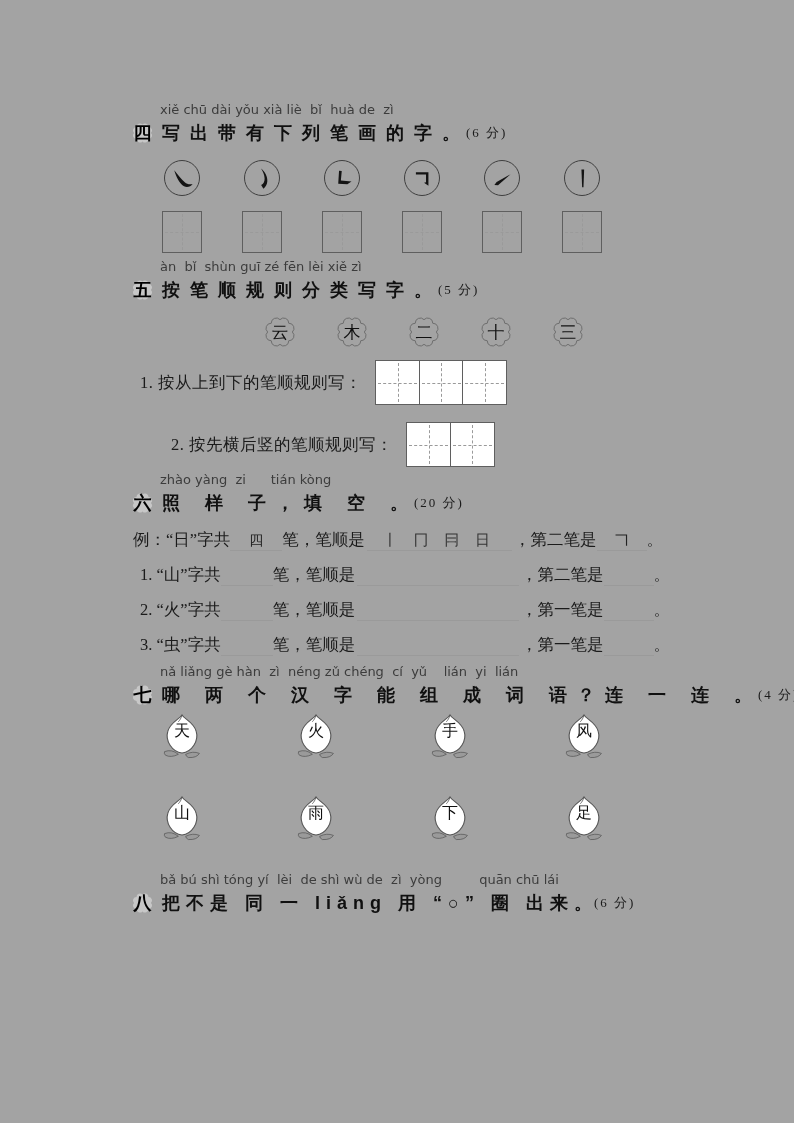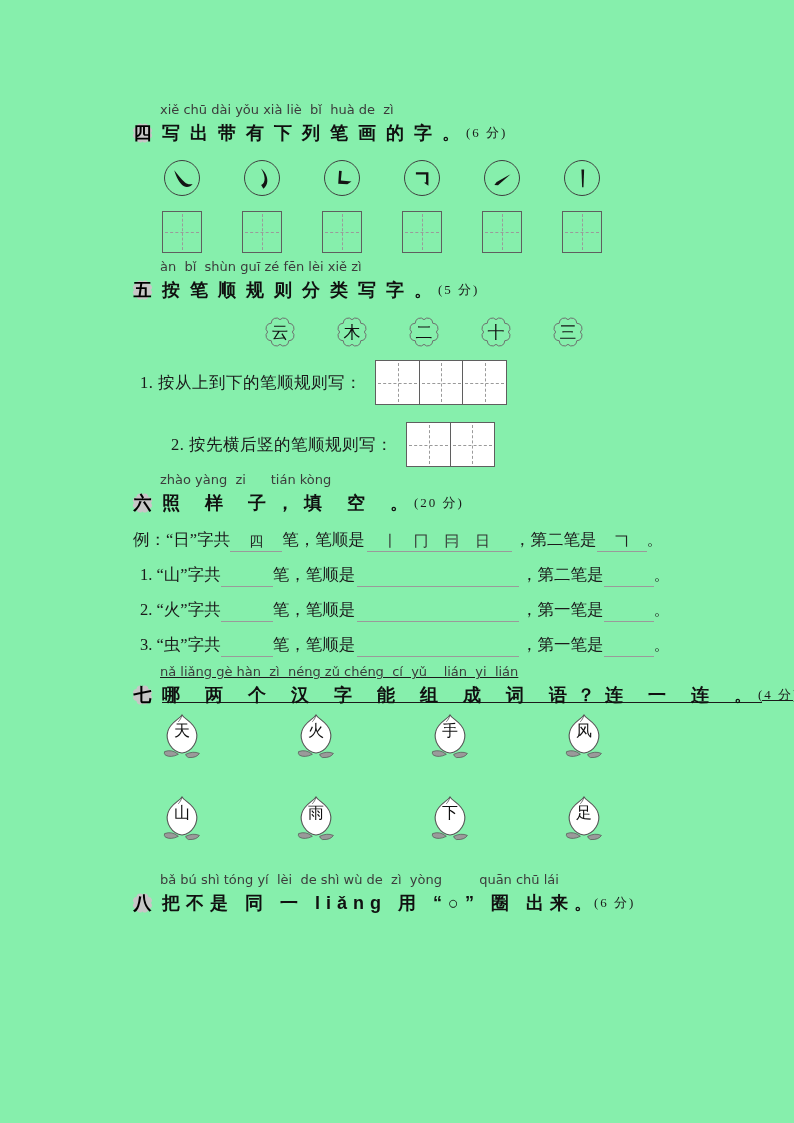--- a/index.html
+++ b/index.html
@@ -1,23 +1,23 @@
 <!DOCTYPE html>
 <html style="--text: #1b1b1b; --pinyin: #3c3c3c; --badge: #c7c7c7; --rule-line: #9a9a9a; --grid-border: #5f5f5f; --grid-dash: #9a9a9a;"><head>
 <meta charset="utf-8">
 <style>
   :root{
     --text:#1b1b1b; --pinyin:#3c3c3c; --badge:#c7c7c7;
     --rule-line:#9a9a9a; --grid-border:#5f5f5f; --grid-dash:#9a9a9a;
   }
   html,body{margin:0;padding:0;background:#e8e8e8;}
-  .page{width:794px;height:1123px;background:#86efac;position:relative;margin:0 auto;
+  .page{width:794px;height:1123px;background:#a3a3a3;position:relative;margin:0 auto;
         font-family:"Liberation Serif",serif;color:var(--text);overflow:hidden;}
   .sec{position:absolute;left:127px;right:0;}
-  #sec4{top:102px;} #sec5{top:259px;} #sec6{top:472px;} #sec7{top:664px;text-decoration:underline;} #sec8{top:872px;}
+  #sec4{top:102px;} #sec5{top:259px;} #sec6{top:472px;} #sec7{top:664px;} #sec8{top:872px;}
 
   .pinyin{font-family:"DejaVu Sans",sans-serif;font-size:13px;line-height:15px;
           color:var(--pinyin);margin:0 0 3px 33px;white-space:pre;}
   .head-row{display:flex;align-items:center;height:25px;}
   .badge{position:relative;width:31px;height:26px;flex:0 0 31px;margin-right:4px;}
   .badge svg{position:absolute;inset:0;width:100%;height:100%;}
   .badge .num{position:absolute;inset:0;display:flex;align-items:center;justify-content:center;
           font-family:"Liberation Sans",sans-serif;font-weight:bold;font-size:18px;color:#000;}
   .title{font-family:"Liberation Sans",sans-serif;font-weight:bold;font-size:18px;
          letter-spacing:10px;white-space:pre;color:#101010;text-align:center;}
@@ -44,21 +44,21 @@
   .qrow.q1{margin-top:8px;} .qrow.q2{margin-top:17px;margin-left:44px;}
   .qlabel{width:235px;font-size:16.5px;letter-spacing:0.5px;}
   .wgrid{display:flex;}
   .wcell{width:45px;height:45px;border:1.4px solid var(--grid-border);margin-left:-1.4px;
          position:relative;box-sizing:border-box;background:#fff;}
   .wcell:first-child{margin-left:0;}
   .wcell .h{position:absolute;left:2px;right:2px;top:50%;border-top:1px dashed var(--grid-dash);}
   .wcell .v{position:absolute;top:2px;bottom:2px;left:50%;border-left:1px dashed var(--grid-dash);}
 
   
-  .qline{display:flex;align-items:flex-end;width:530px;margin-left:13px;
+  .qline{display:flex;align-items:flex-start;width:530px;margin-left:13px;
          font-size:16.5px;line-height:24px;white-space:nowrap;}
   .qline.ex{margin-left:6px;margin-top:13px;}
   .qline.it{margin-top:11px;}
   .blank{display:inline-block;border-bottom:1.2px solid var(--rule-line);height:23px;
          text-align:center;box-sizing:border-box;}
   .b-count{width:52px;} .b-order{flex:1;margin:0 2px;} .b-stroke{width:50px;}
   .ans{font-size:14px;color:#222;line-height:24px;}
   .ans.order{font-size:15px;letter-spacing:6px;color:#333;}
 
   

